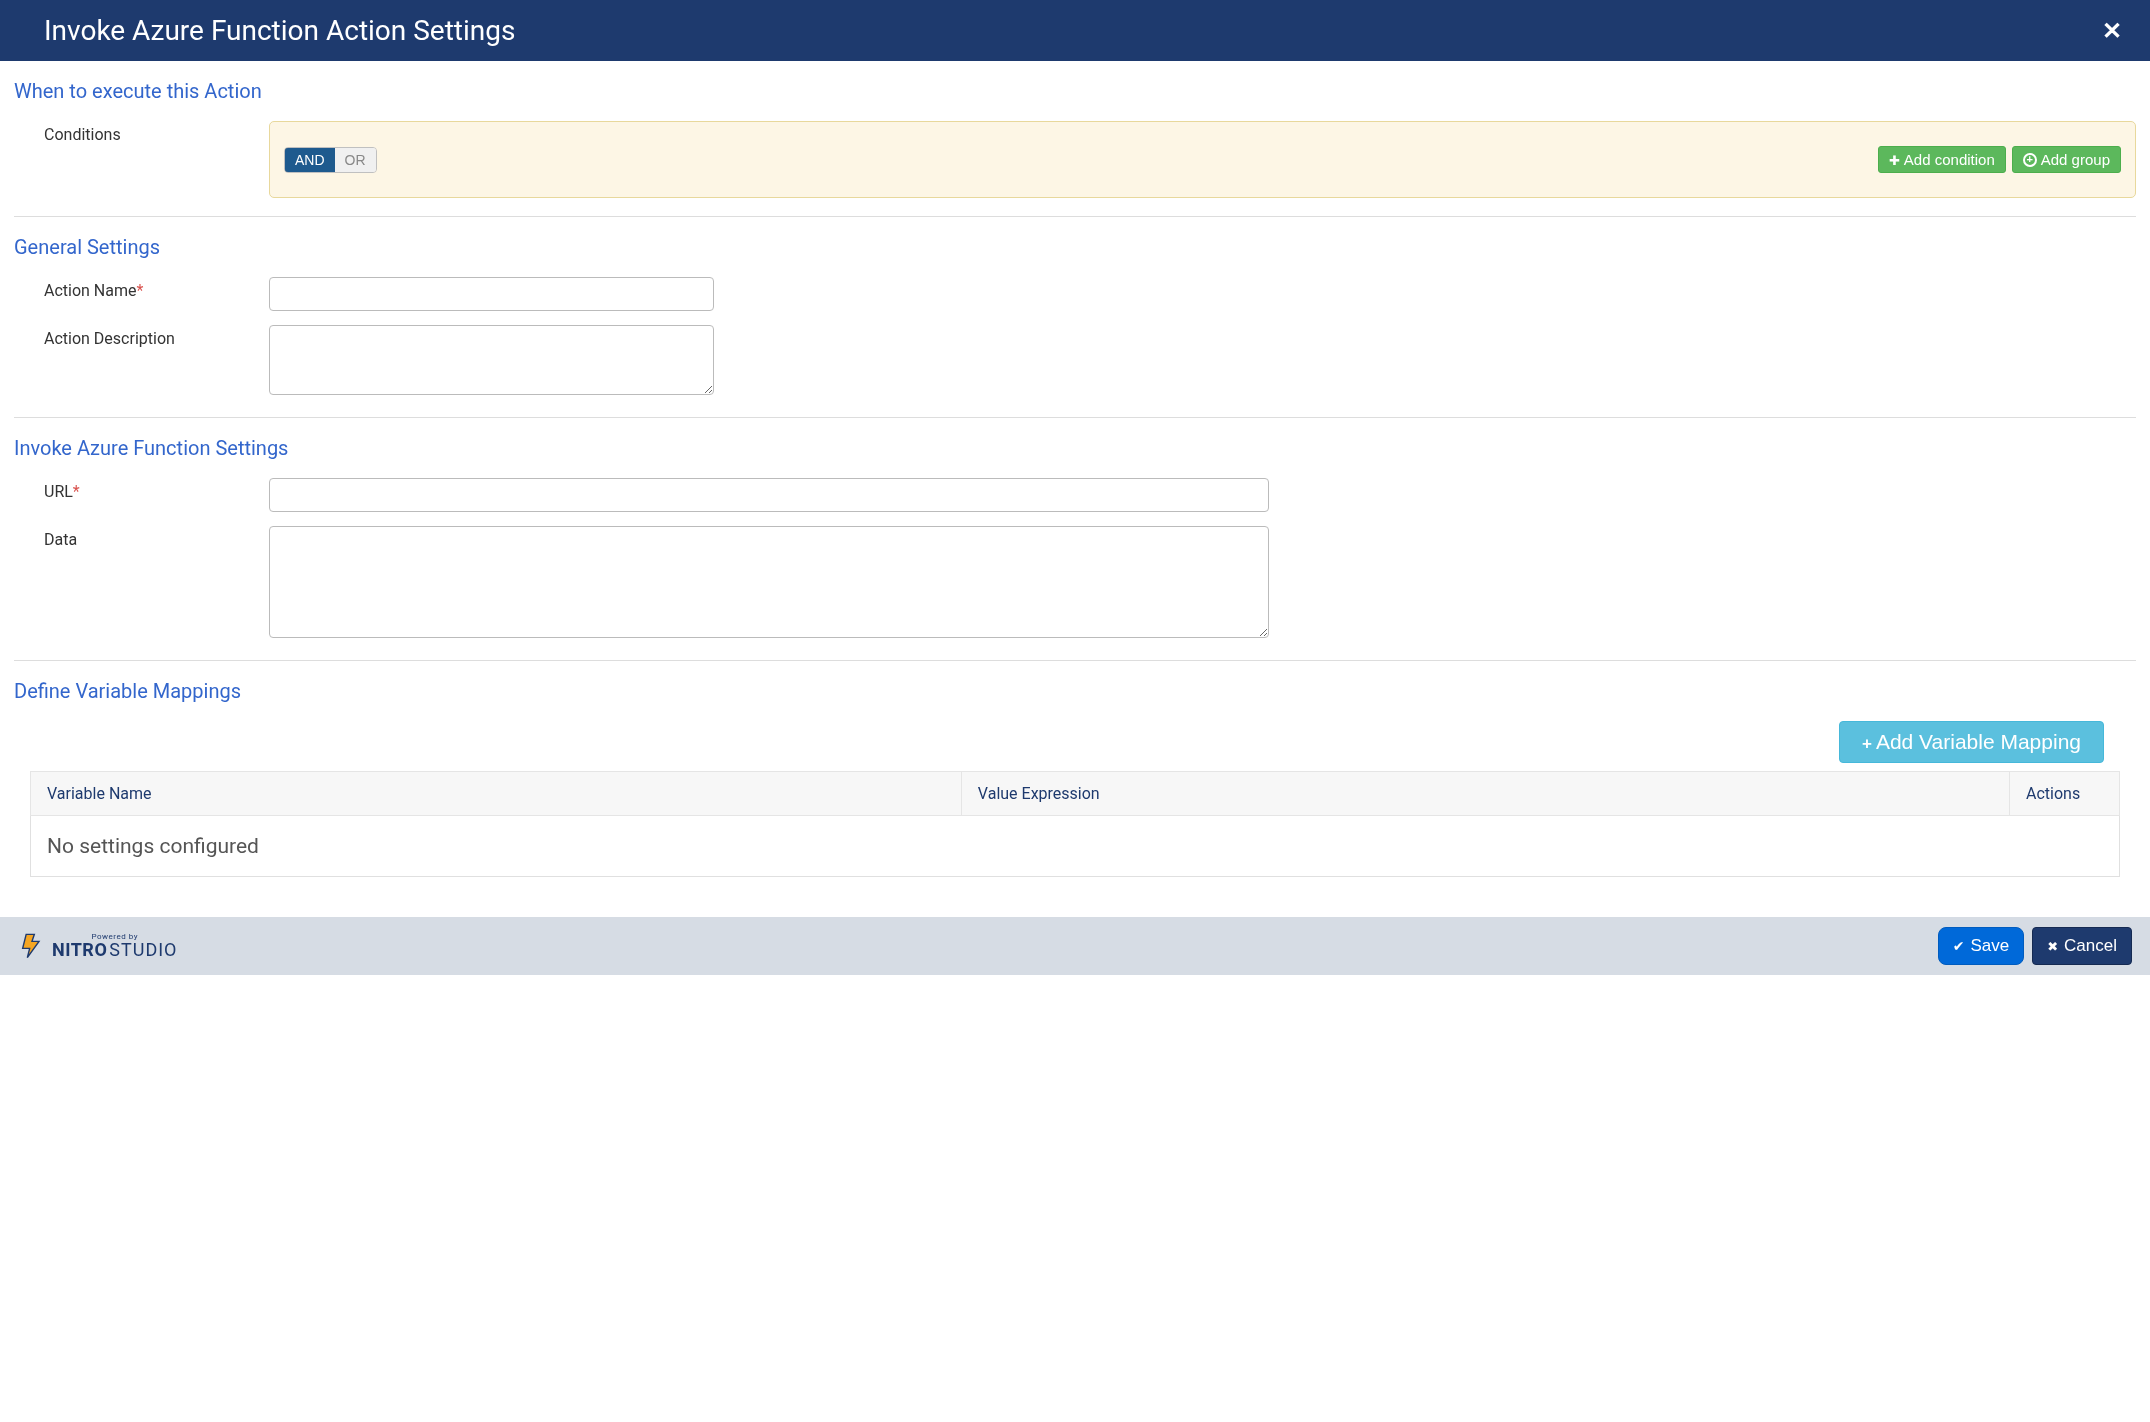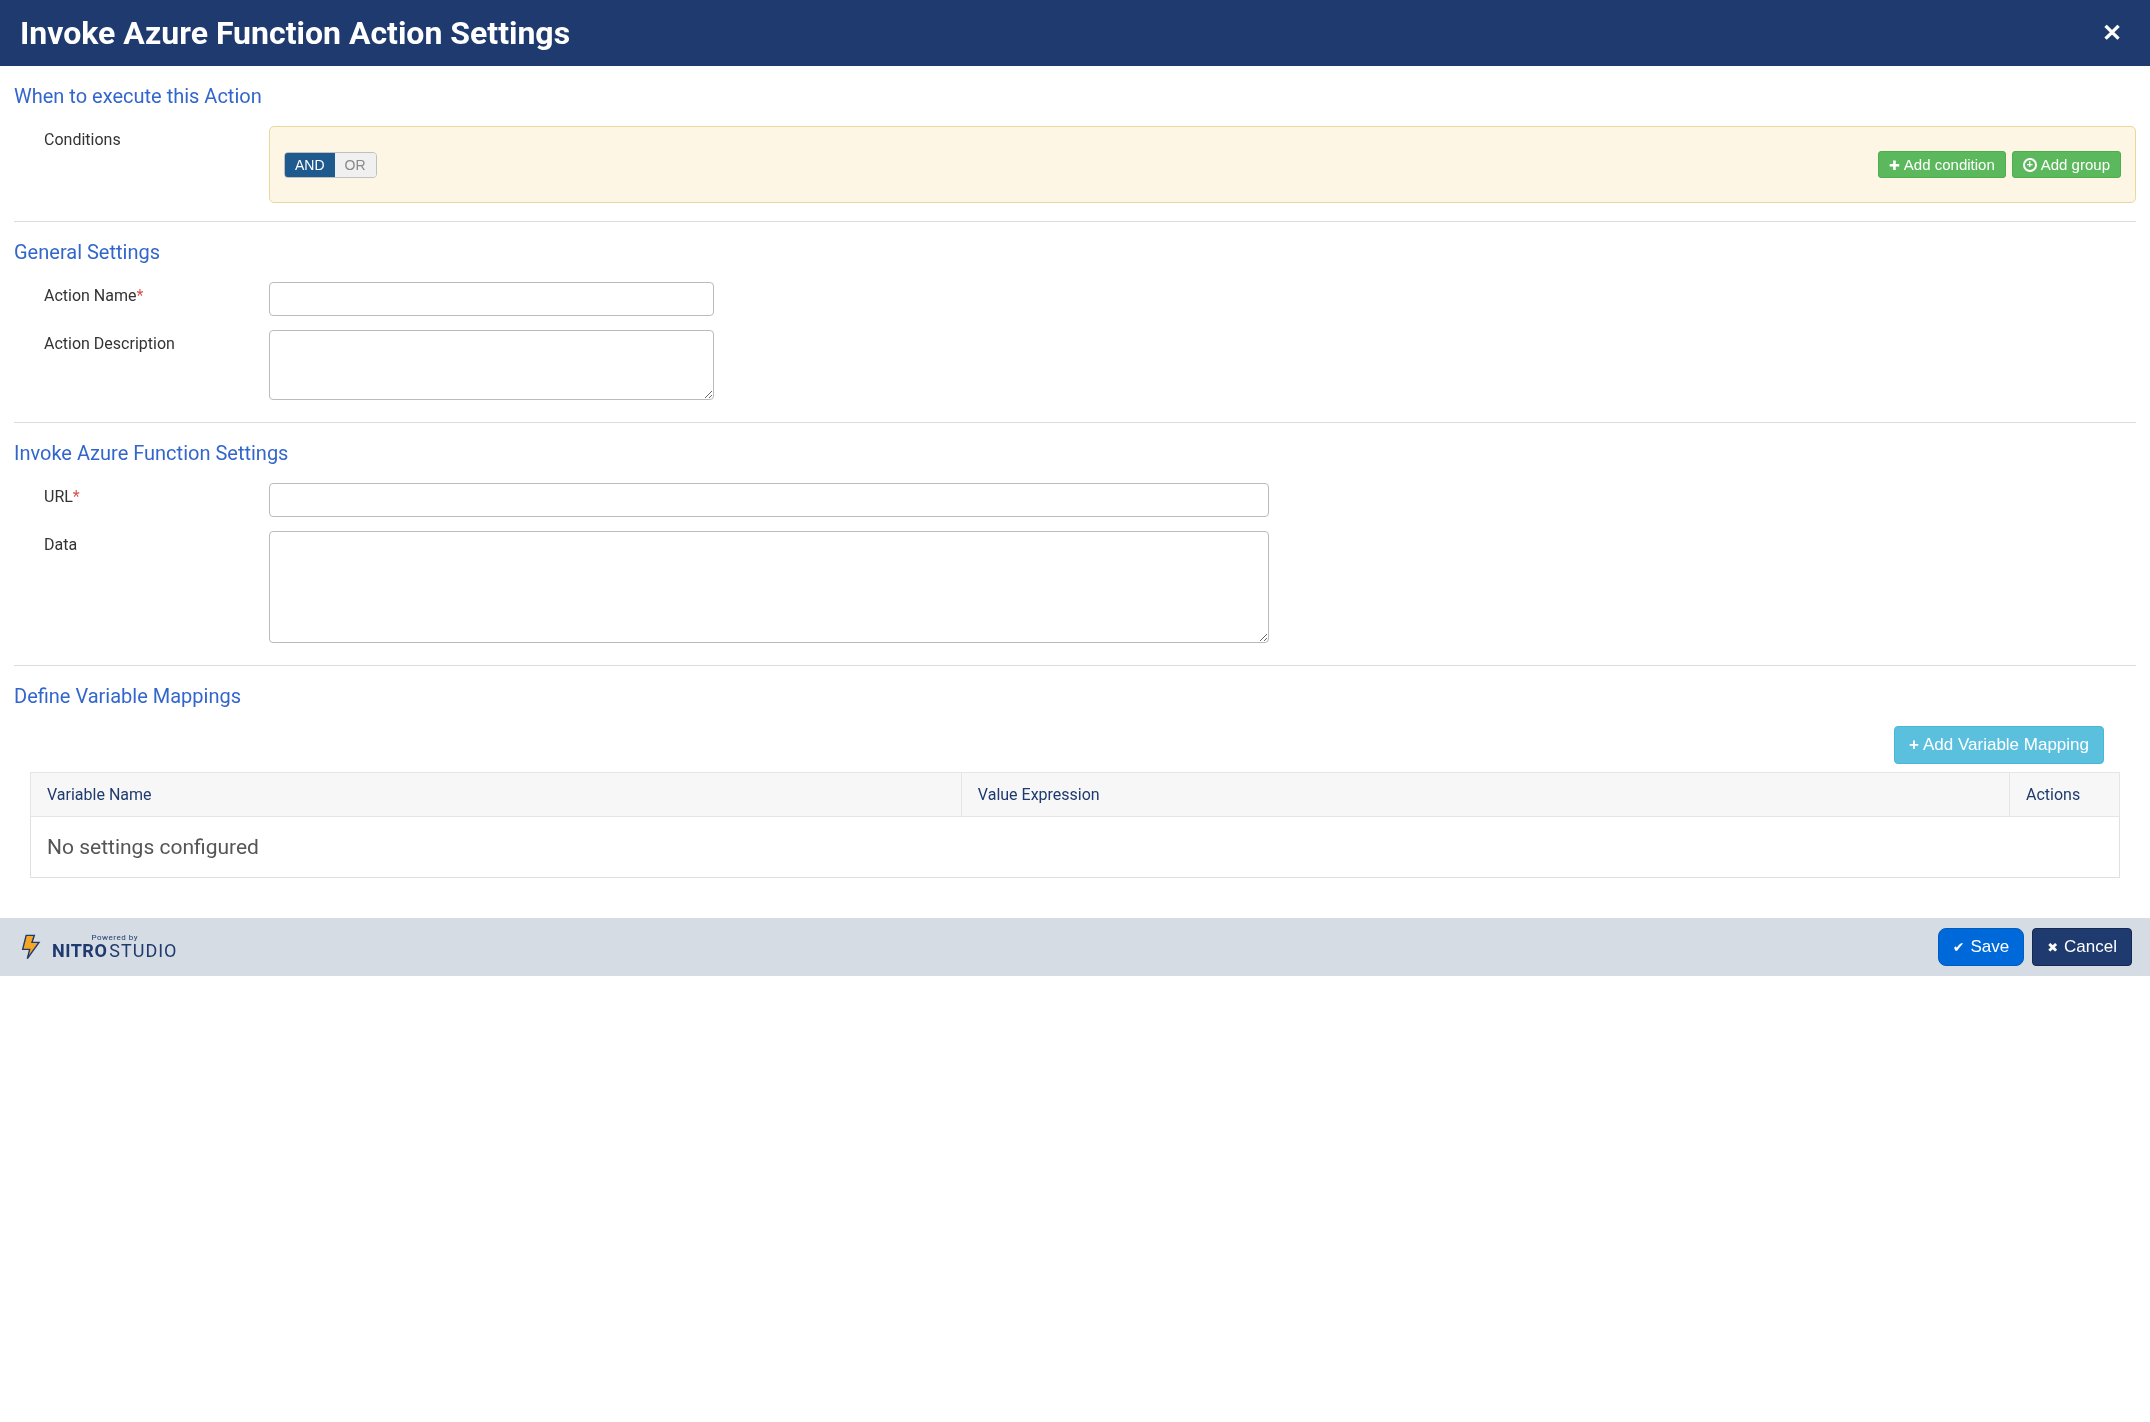--- a/index.html
+++ b/index.html
@@ -11,22 +11,23 @@
     }
     .header {
       background: #1e3a6e;
       color: #fff;
       padding: 14px 20px;
       display: flex;
       justify-content: space-between;
       align-items: center;
     }
     .header-title {
-      font-size: 32px;
-      font-weight: 700;
+      font-size: 28px;
+      font-weight: 400;
+      margin-left: 24px;
     }
     .close-btn {
       font-size: 24px;
       cursor: pointer;
       font-weight: bold;
       padding: 0 8px;
     }
     .content {
       padding: 18px 14px 0 14px;
     }
@@ -155,22 +156,22 @@
     .btn-add-mapping-wrap {
       display: flex;
       justify-content: flex-end;
       margin-bottom: 8px;
       padding-right: 32px;
     }
     .btn-lightblue {
       background: #5bc0de;
       color: #fff;
       border: 1px solid #46b8da;
-      padding: 8px 14px;
-      font-size: 17px;
+      padding: 8px 22px;
+      font-size: 21px;
       border-radius: 4px;
       cursor: pointer;
       display: inline-flex;
       align-items: center;
       gap: 4px;
     }
     .icon-plus-thin::before { content: "+"; font-weight: bold; font-size: 17px; }
     table.mapping-table {
       width: calc(100% - 32px);
       border-collapse: collapse;

